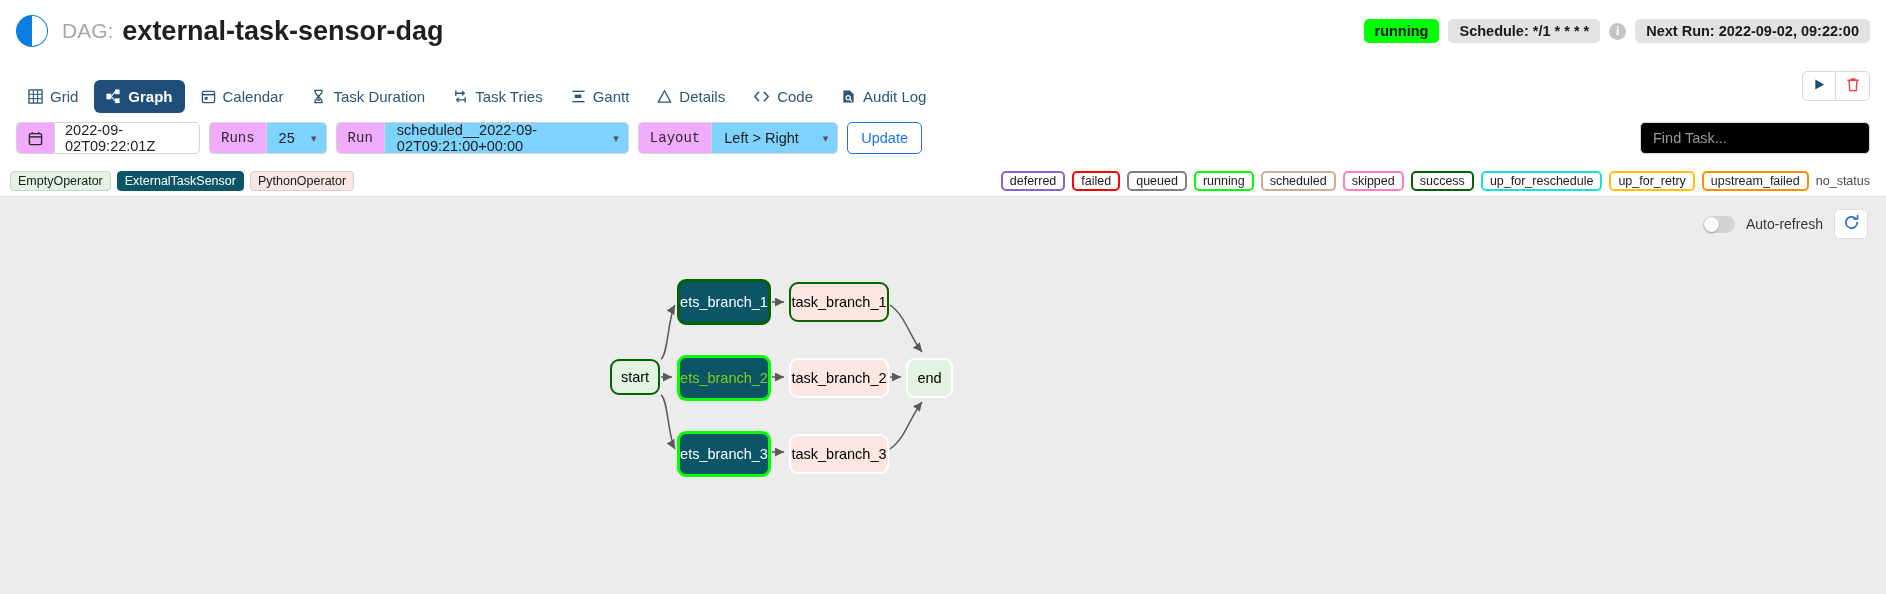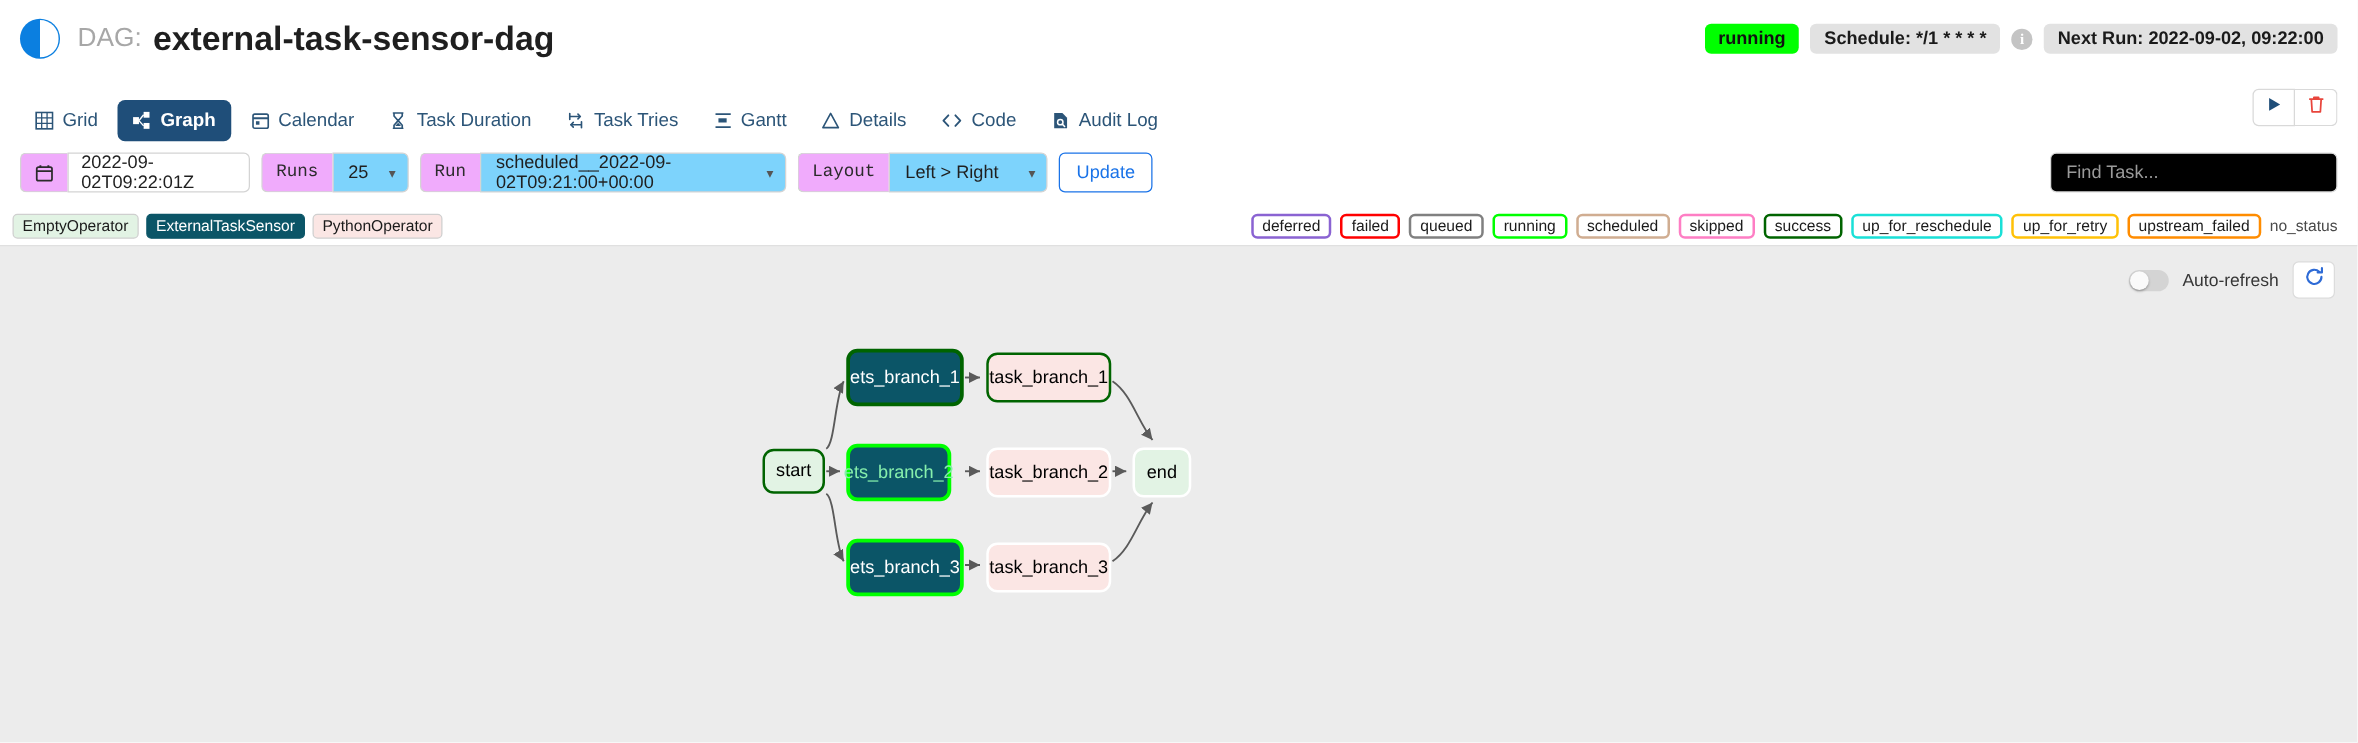--- a/index.html
+++ b/index.html
@@ -399,21 +399,21 @@
     </svg>
 
     <div class="node" style="left:610px;top:162px;width:50px;height:36px;background:#e2f3e4;border:2px solid #006400">
       <span>start</span>
     </div>
 
     <div class="node" style="left:677px;top:82px;width:94px;height:46px;background:#0b5567;border:3px solid #006400;color:#fff">
       <span>ets_branch_1</span>
     </div>
 
-    <div class="node" style="left:677px;top:158px;width:84px;height:46px;background:#0b5567;border:3px solid #00ff00;color:#86efac">
+    <div class="node" style="left:677px;top:158px;width:94px;height:46px;background:#0b5567;border:3px solid #00ff00;color:#84cc16">
       <span>ets_branch_2</span>
     </div>
 
     <div class="node" style="left:677px;top:234px;width:94px;height:46px;background:#0b5567;border:3px solid #00ff00;color:#fff">
       <span>ets_branch_3</span>
     </div>
 
     <div class="node" style="left:789px;top:85px;width:100px;height:40px;background:#fbe6e4;border:2px solid #006400">
       <span>task_branch_1</span>
     </div>

